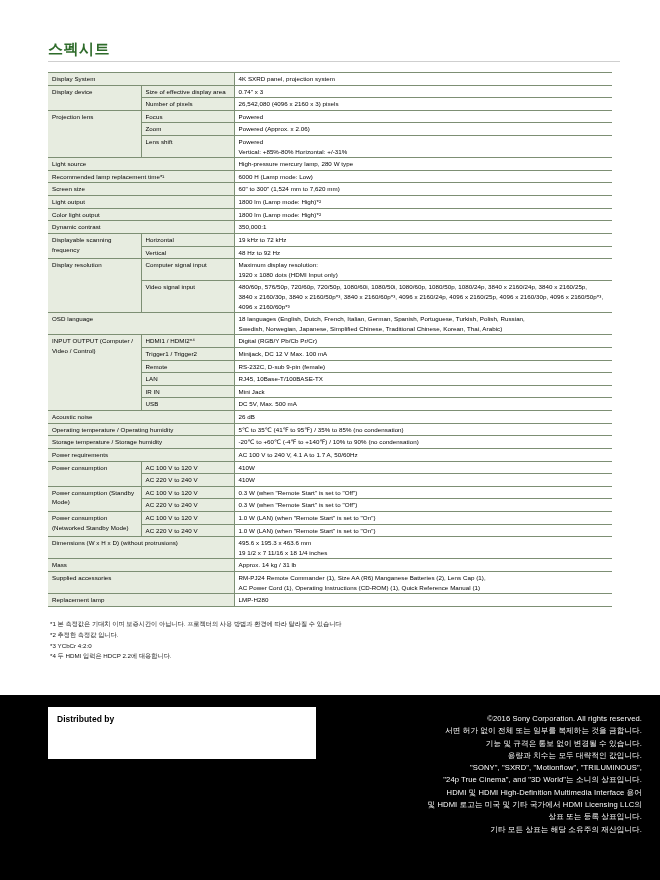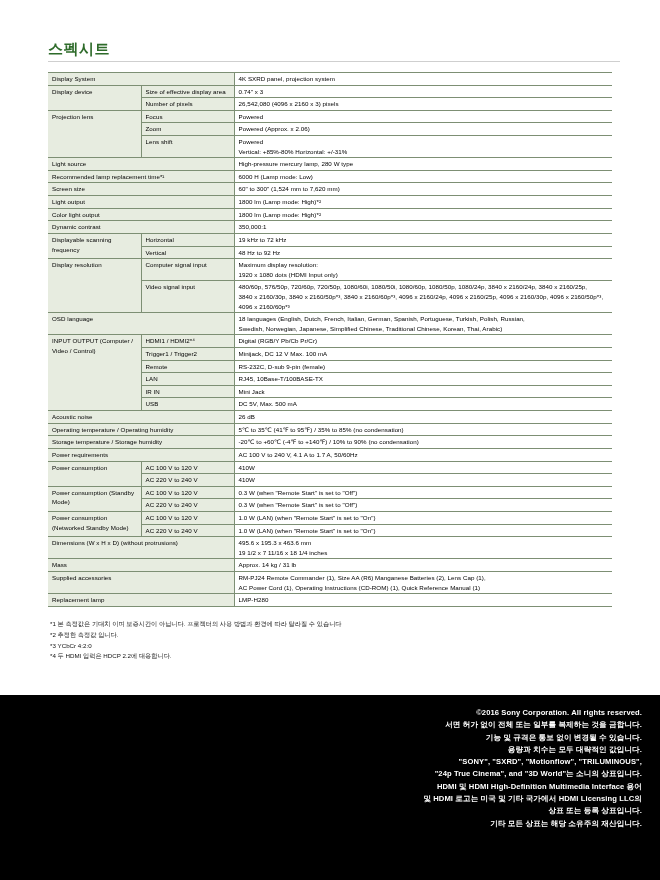--- a/index.html
+++ b/index.html
@@ -63,29 +63,28 @@
     position:absolute; left:48px; top:12px;
     width:268px; height:52px;
     background:#fff;
     border:1px solid #fff;
   }
   .distributed-label {
     position:absolute; left:8px; top:6px;
     font-size:8.5px; font-weight:bold; color:#000;
   }
   .legal {
-    position:absolute; right:18px; top:12px;
+    position:absolute; right:18px; top:18px;
     width:430px;
     text-align:right;
     color:#fff;
     font-size:7.6px;
     line-height:1.62;
     white-space:pre-line;
     letter-spacing:0.1px;
-    font-weight:bold;
   }
 </style>
 </head>
 <body>
 
 <div class="page">
 
   <div class="title-wrap">
     <div class="page-title">스펙시트</div>
   </div>
@@ -258,20 +257,23 @@
         </tr>
       </tbody>
   </table>
 
   <div class="footnotes">*1 본 측정값은 기대치 이며 보증시간이 아닙니다. 프로젝터의  사용 방법과 환경에 따라 달라질 수 있습니다
 *2 추정한 측정값 입니다.
 *3 YCbCr 4:2:0
 *4 두 HDMI 입력은 HDCP 2.2에 대응합니다.</div>
 
   <div class="footer">
+    <div class="distributed-box">
+      <div class="distributed-label">Distributed by</div>
+    </div>
     <div class="legal">©2016 Sony Corporation. All rights reserved.
 서면 허가 없이 전체 또는 일부를 복제하는 것을 금합니다.
 기능 및 규격은 통보 없이 변경될 수 있습니다.
 용량과 치수는 모두 대략적인 값입니다.
 "SONY", "SXRD", "Motionflow", "TRILUMINOUS",
 "24p True Cinema", and "3D World"는 소니의 상표입니다.
 HDMI 및 HDMI High-Definition Multimedia Interface 용어
 및 HDMI 로고는 미국 및 기타 국가에서 HDMI Licensing LLC의
 상표 또는 등록 상표입니다.
 기타 모든 상표는 해당 소유주의 재산입니다.</div>

